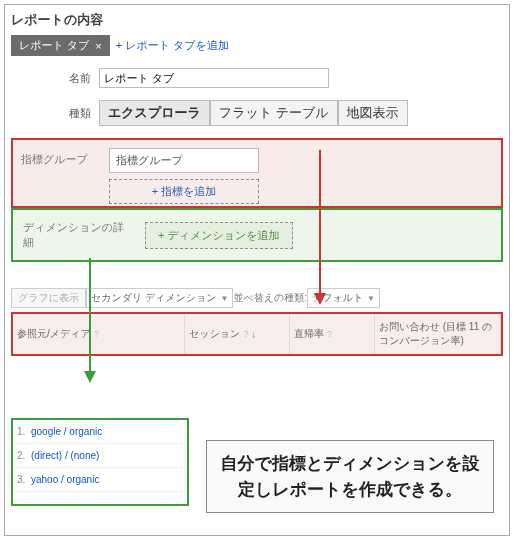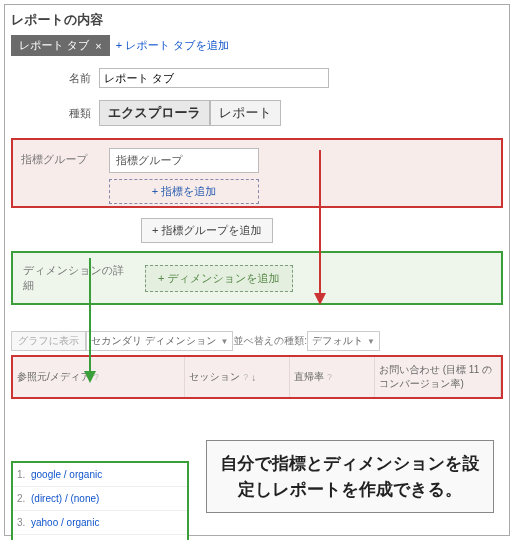--- a/index.html
+++ b/index.html
@@ -60,33 +60,33 @@
   </div>
 
   <div class="row">
     <div class="lbl">名前</div>
     <input class="txt" value="レポート タブ" style="">
   </div>
   <div class="row">
     <div class="lbl">種類</div>
     <div class="btns">
       <div class="btn active">エクスプローラ</div>
-      <div class="btn">レポート</div>
+      <div class="btn">フラット テーブル</div>
+      <div class="btn">地図表示</div>
     </div>
   </div>
 
   <div class="box-red">
     <div class="lbl2">指標グループ</div>
     <div>
       <div class="metric-field">指標グループ</div>
       <div class="addmetric">+ 指標を追加</div>
     </div>
   </div>
 
-  <div class="addgroup">+ 指標グループを追加</div>
 
   <div class="box-green">
     <div class="lbl2">ディメンションの詳細</div>
     <div class="adddim">+ ディメンションを追加</div>
   </div>
 
   <div class="lower">
     <div class="ctrlbar">
       <div class="ghostbtn">グラフに表示</div>
       <div class="sel">

